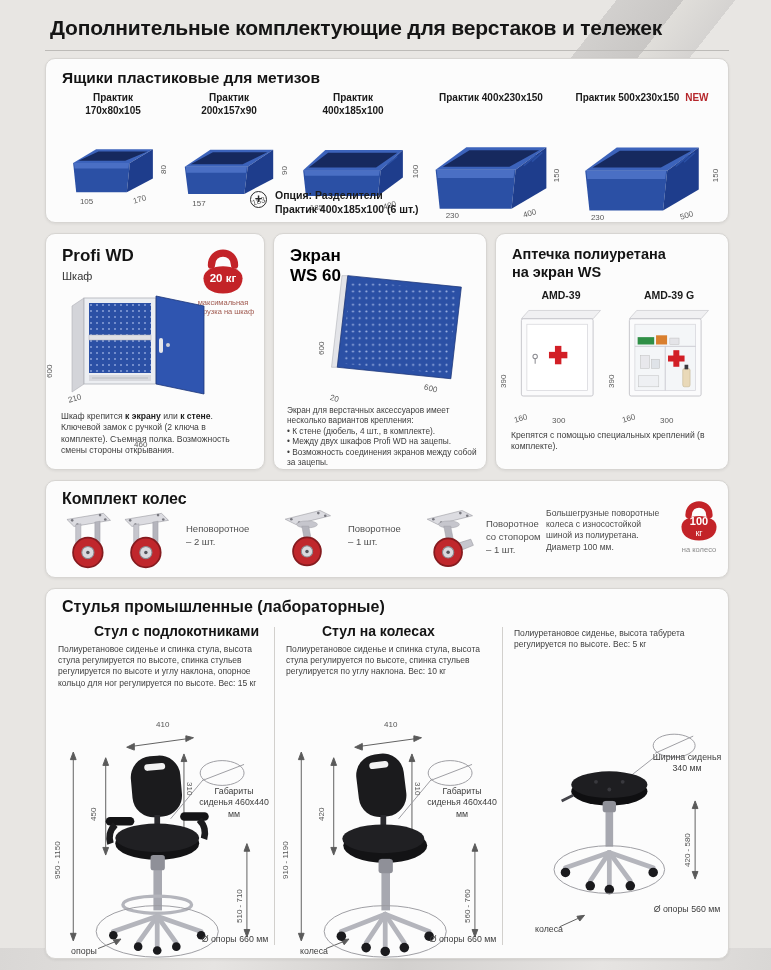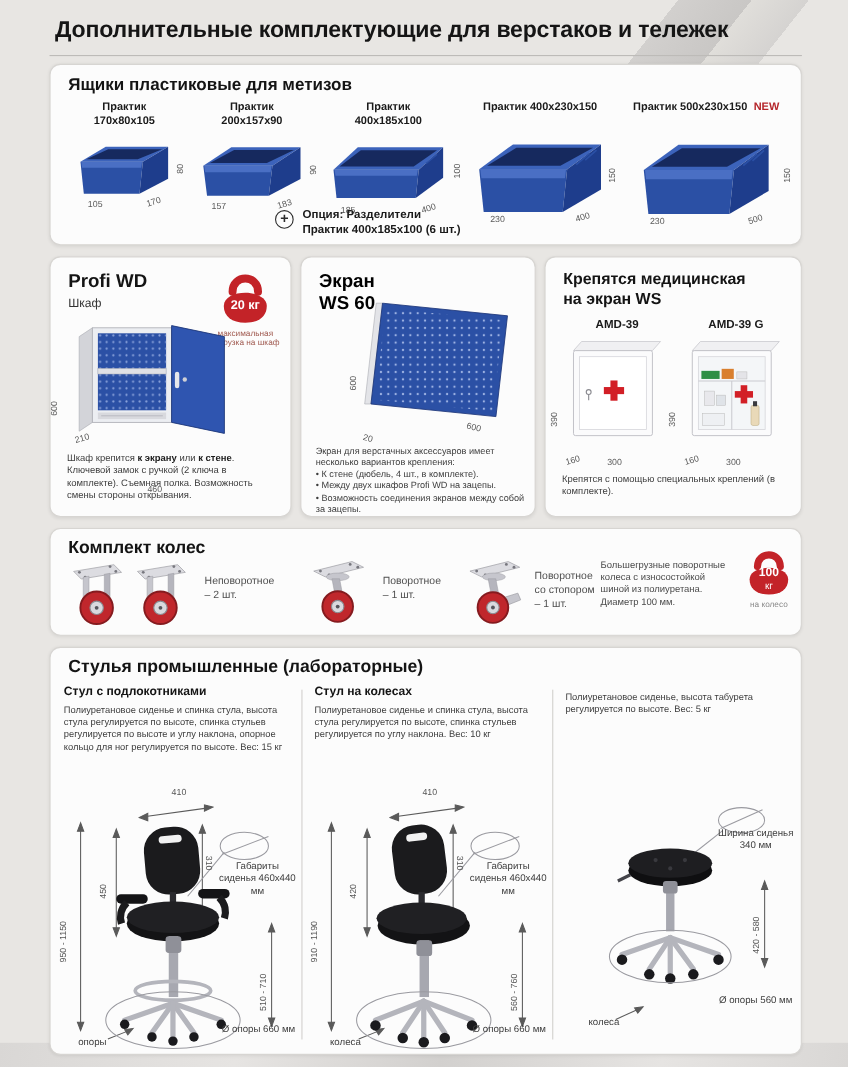--- a/index.html
+++ b/index.html
@@ -23,21 +23,21 @@
   .title-rule { position:absolute; left:45px; top:50px; width:684px; height:1px; background:#bdbbb8; }
 
   .card { position:absolute; background:#fcfcfc; border:1px solid #d7d5d2; border-radius:10px;
     box-shadow:0 1px 3px rgba(0,0,0,.07); }
   .card h2 { font-size:15.5px; font-weight:bold; color:#141414; }
 
   
   .card-bins { left:45px; top:58px; width:684px; height:165px; }
   .card-bins h2 { position:absolute; left:16px; top:10px; }
   .bins-row { position:absolute; left:8px; top:32px; width:668px; display:flex; }
-  .bin-cell { display:flex; flex-direction:column; align-items:center; }
+  .bin-cell { display:flex; flex-direction:column; align-items:center;gap:16px; }
   .bc1{width:118px;} .bc2{width:114px;} .bc3{width:134px;} .bc4{width:142px;} .bc5{width:160px;}
   .bin-title { font-size:10px; font-weight:bold; color:#1a1a1a; line-height:1.3; text-align:center; min-height:26px; }
   .bin-title .new { color:#b5262b; margin-left:3px; }
   .bin-fig { position:relative; margin-top:4px; }
   .bf1{width:92px;height:66px;} .bf2{width:102px;height:68px;} .bf3{width:120px;height:72px;}
   .bf4{width:126px;height:80px;} .bf5{width:142px;height:82px;}
   .bin-fig svg { width:100%; height:100%; display:block; }
   .dim { position:absolute; font-size:8px; color:#5a5a5a; white-space:nowrap; }
   .dim-w { left:14%; bottom:-3px; }
   .dim-d { right:14%; bottom:-1px; transform:rotate(-17deg); }
@@ -89,21 +89,21 @@
   .kbell-wheels .kb-text small { font-size:9px; font-weight:normal; }
   .kbell-wheels .kbell-cap { color:#8a8a8a; }
 
   
   .card-chairs { left:45px; top:588px; width:684px; height:371px; }
   .card-chairs h2 { position:absolute; left:16px; top:9px; font-size:16px; }
   .vdiv { position:absolute; top:38px; width:1px; height:318px; background:#d2d0cd; }
   .vdiv1 { left:228px; } .vdiv2 { left:456px; }
   .chair-col { position:absolute; top:34px; }
   .cc1 { left:12px; width:208px; } .cc2 { left:240px; width:208px; } .cc3 { left:468px; width:204px; }
-  .chair-col h3 { font-size:11px; font-weight:bold; color:#141414; }
+  .chair-col h3 { font-size:14px; font-weight:bold; color:#141414;margin-left:36px; }
   .chair-desc { margin-top:5px; font-size:8.5px; color:#3d3d3d; line-height:1.32; min-height:62px; }
   .chair-fig { position:relative; height:248px; margin-top:16px; }
   .chair-fig svg { position:absolute; left:0; top:0; width:100%; height:100%; }
   .clab { position:absolute; font-size:8px; color:#555; white-space:nowrap; }
   .cnote { position:absolute; font-size:8.8px; color:#3d3d3d; text-align:center; line-height:1.3; }
 </style>
 </head>
 <body>
 
 <div class="page">
@@ -302,21 +302,21 @@
     <div class="ekran-desc">
       <span>Экран для верстачных аксессуаров имеет несколько вариантов крепления:</span>
       <span class="bullet">• К стене (дюбель, 4 шт., в комплекте).</span>
       <span class="bullet">• Между двух шкафов Profi WD на зацепы.</span>
       <span class="bullet">• Возможность соединения экранов между собой за зацепы.</span>
     </div>
   </section>
 
   <section class="card card-apt">
     <div class="apt-title">
-      <span>Крепятся медицинская</span><br>
+      <span>Аптечка полиуретана</span><br>
       <span>на экран WS</span>
     </div>
 
     <div class="apt-model" style="left:18px;">AMD-39</div>
     <div class="apt-model" style="left:126px;">AMD-39 G</div>
 
     <div class="fig" style="left:18px; top:70px; width:92px; height:104px;">
       <svg viewBox="0 0 100 113">
         <polygon points="8,16 16,7 94,7 86,16" fill="#f0f0f2" stroke="#c3c3c9" stroke-width="0.7"></polygon>
         <rect x="8" y="16" width="78" height="84" rx="2" fill="#fbfbfc" stroke="#bdbdc4" stroke-width="0.9"></rect>

